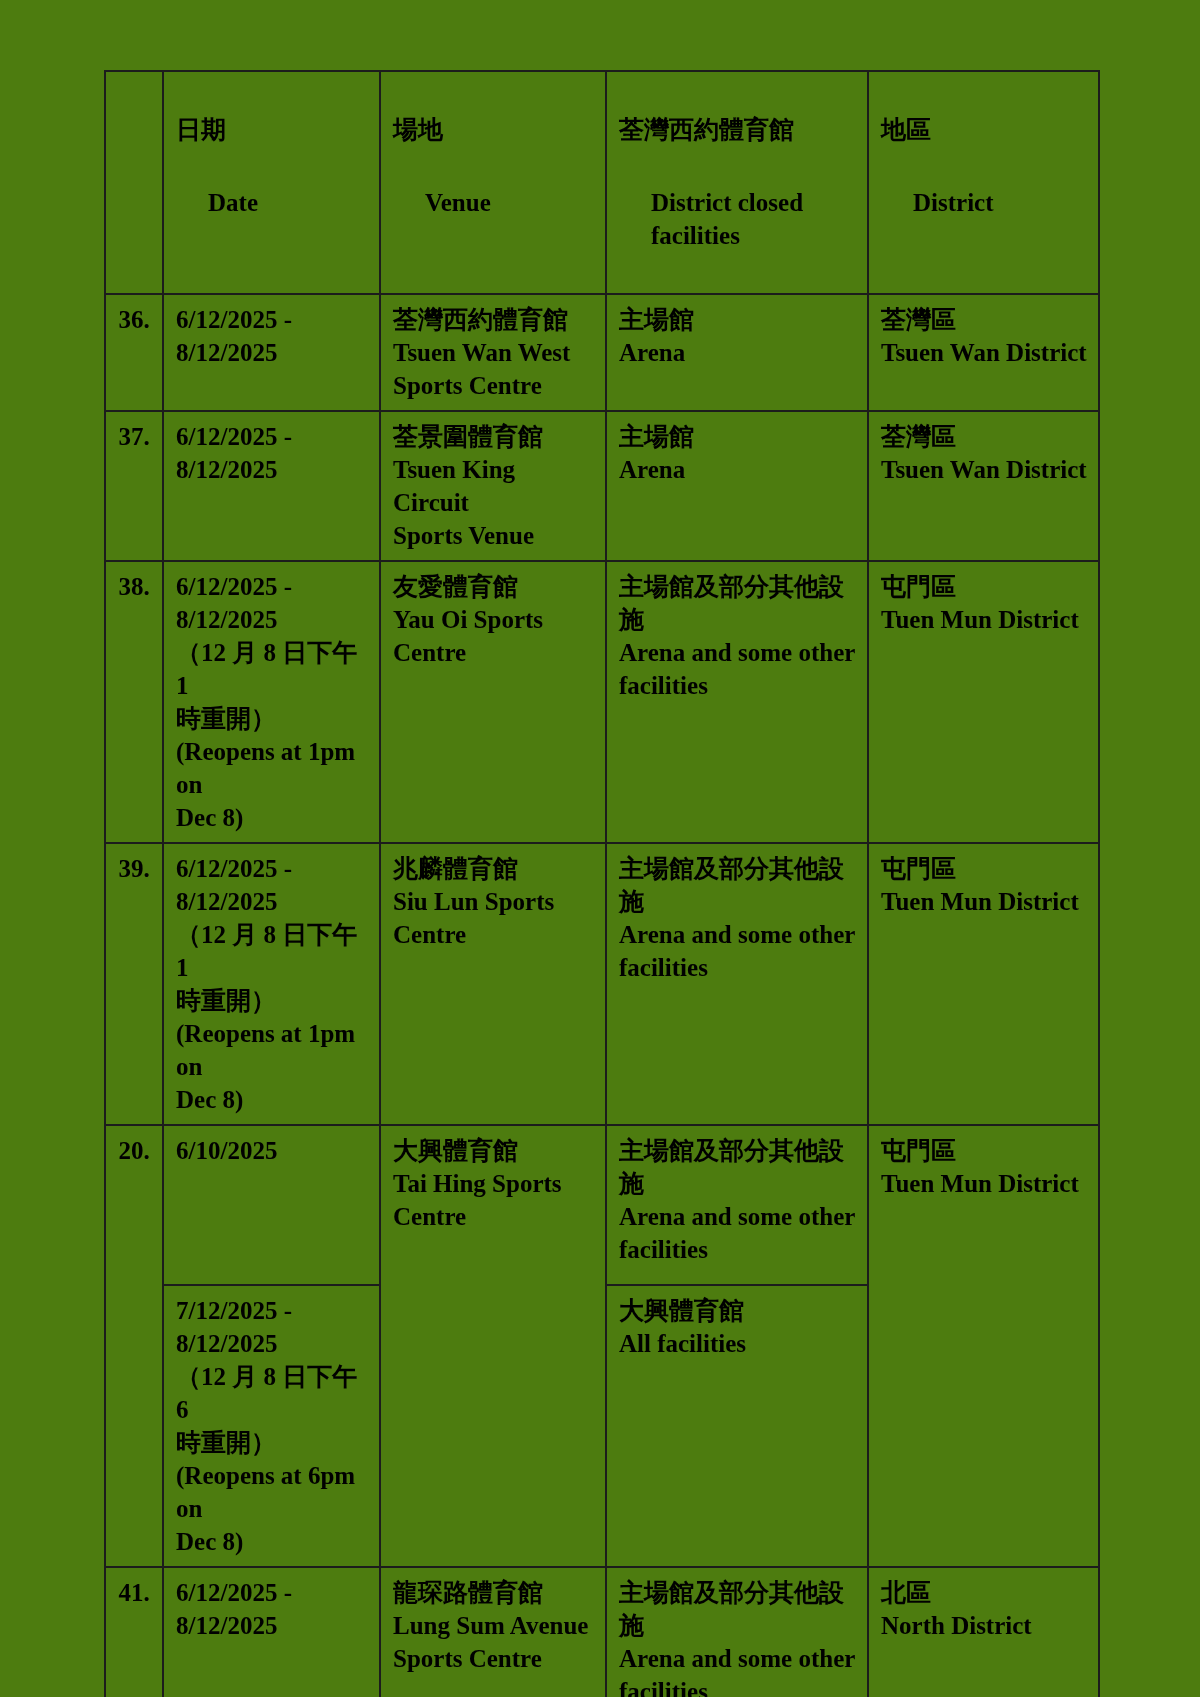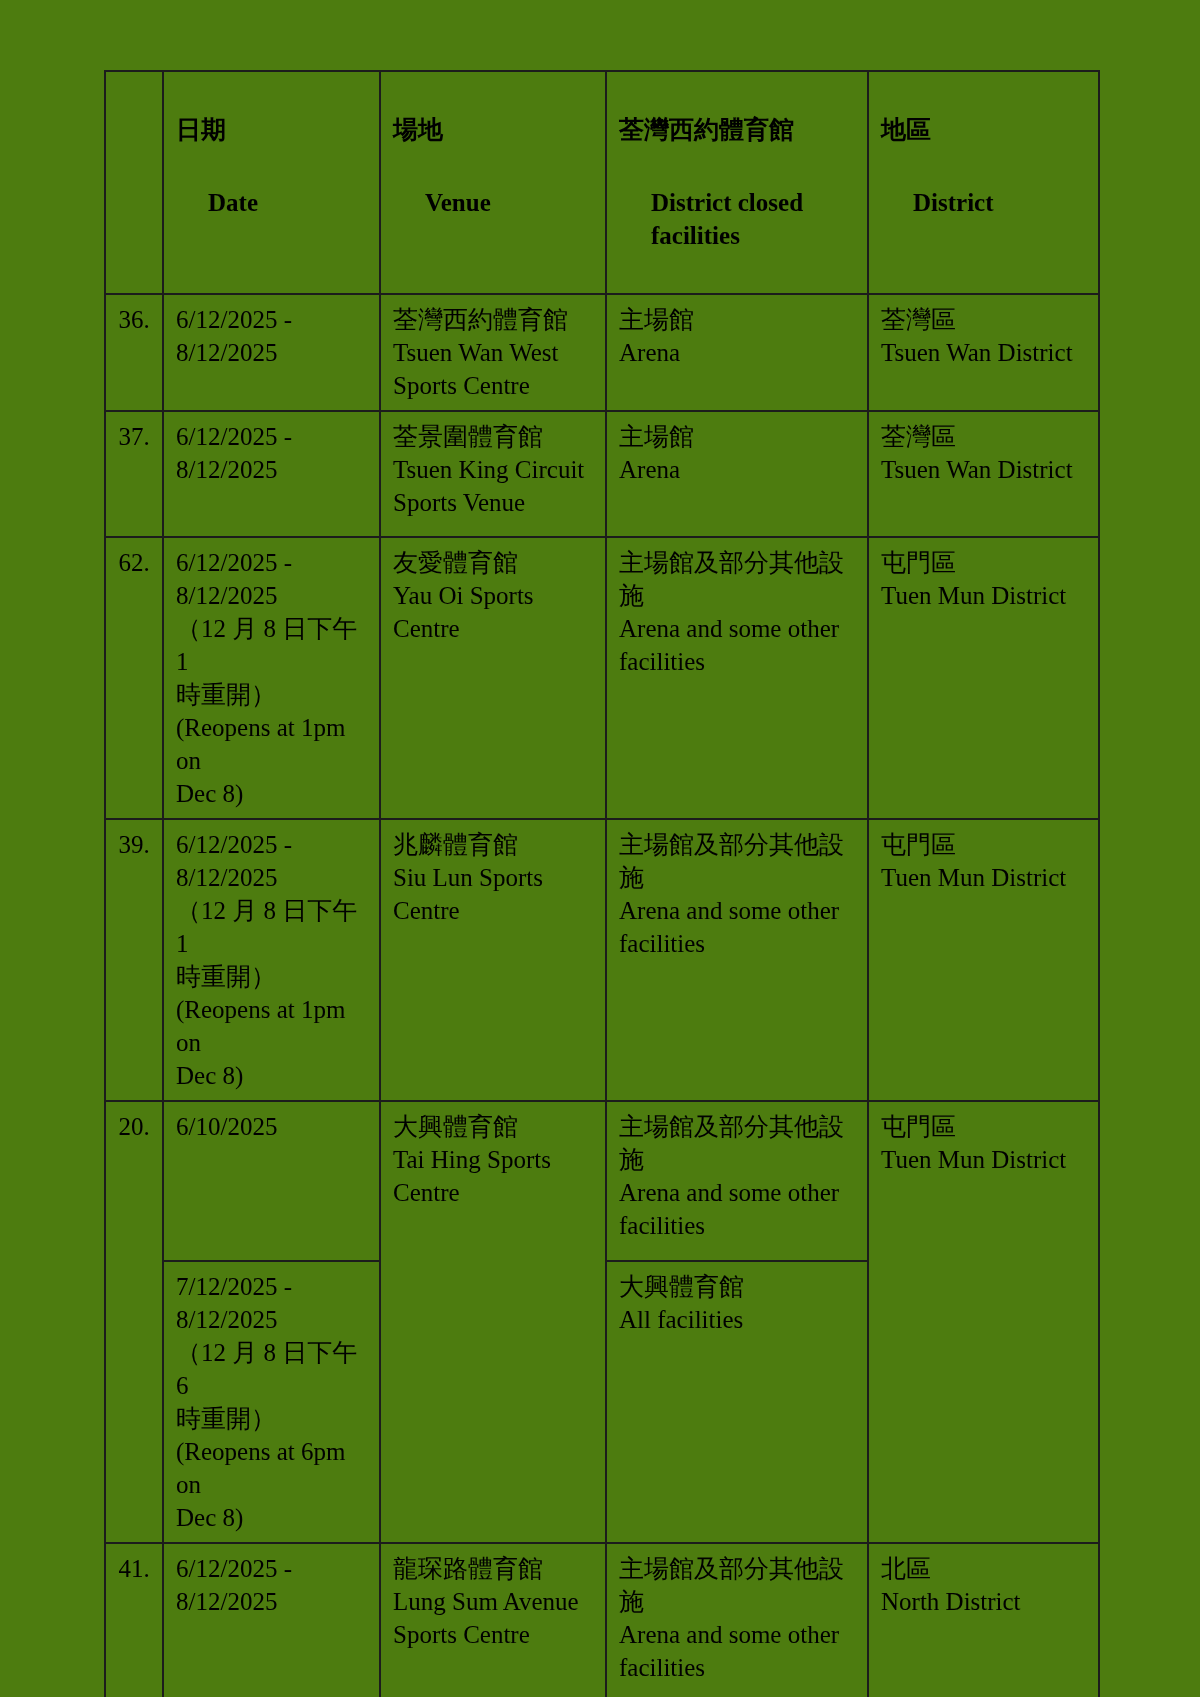--- a/index.html
+++ b/index.html
@@ -25,21 +25,21 @@
     table-layout: fixed;
   }
   .closure-table th,
   .closure-table td {
     border: 2px solid #1c1c1c;
     vertical-align: top;
     text-align: left;
     padding: 8px 8px 8px 12px;
     font-size: 25px;
     line-height: 33px;
-    font-weight: normal;
+    font-weight: bold;
     white-space: pre-line;
     word-wrap: break-word;
   }
   .closure-table th {
     font-weight: bold;
   }
   .closure-table th .en {
     margin-top: 7px;
     margin-left: 32px;
   }
@@ -102,21 +102,21 @@
 8/12/2025</td>
           <td>荃景圍體育館
 Tsuen King Circuit
 Sports Venue</td>
           <td>主場館
 Arena</td>
           <td>荃灣區
 Tsuen Wan District</td>
         </tr>
         <tr style="height: 203px;">
-          <td class="num-cell">62.</td>
+          <td class="num-cell">38.</td>
           <td>6/12/2025 -
 8/12/2025
 （12 月 8 日下午 1
 時重開）
 (Reopens at 1pm on
 Dec 8)</td>
           <td>友愛體育館
 Yau Oi Sports
 Centre</td>
           <td>主場館及部分其他設

